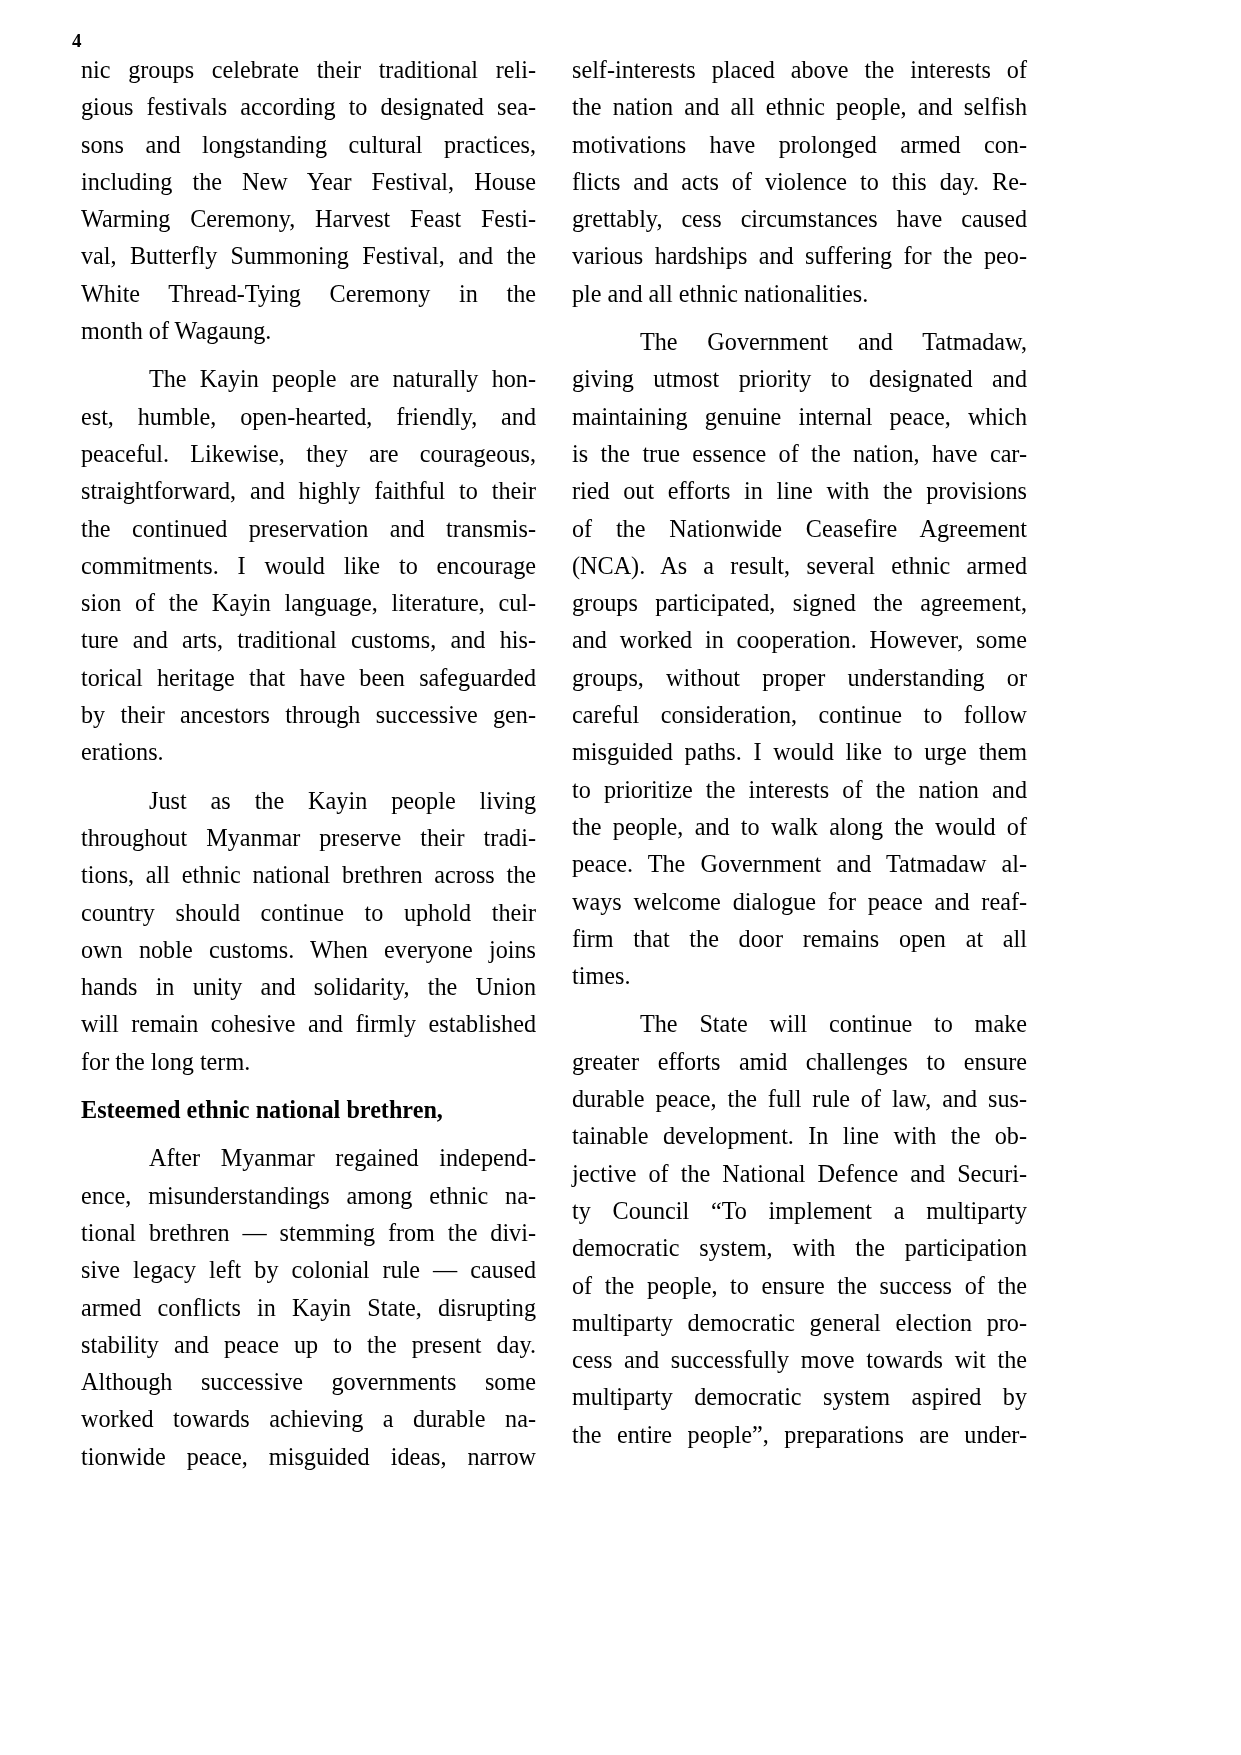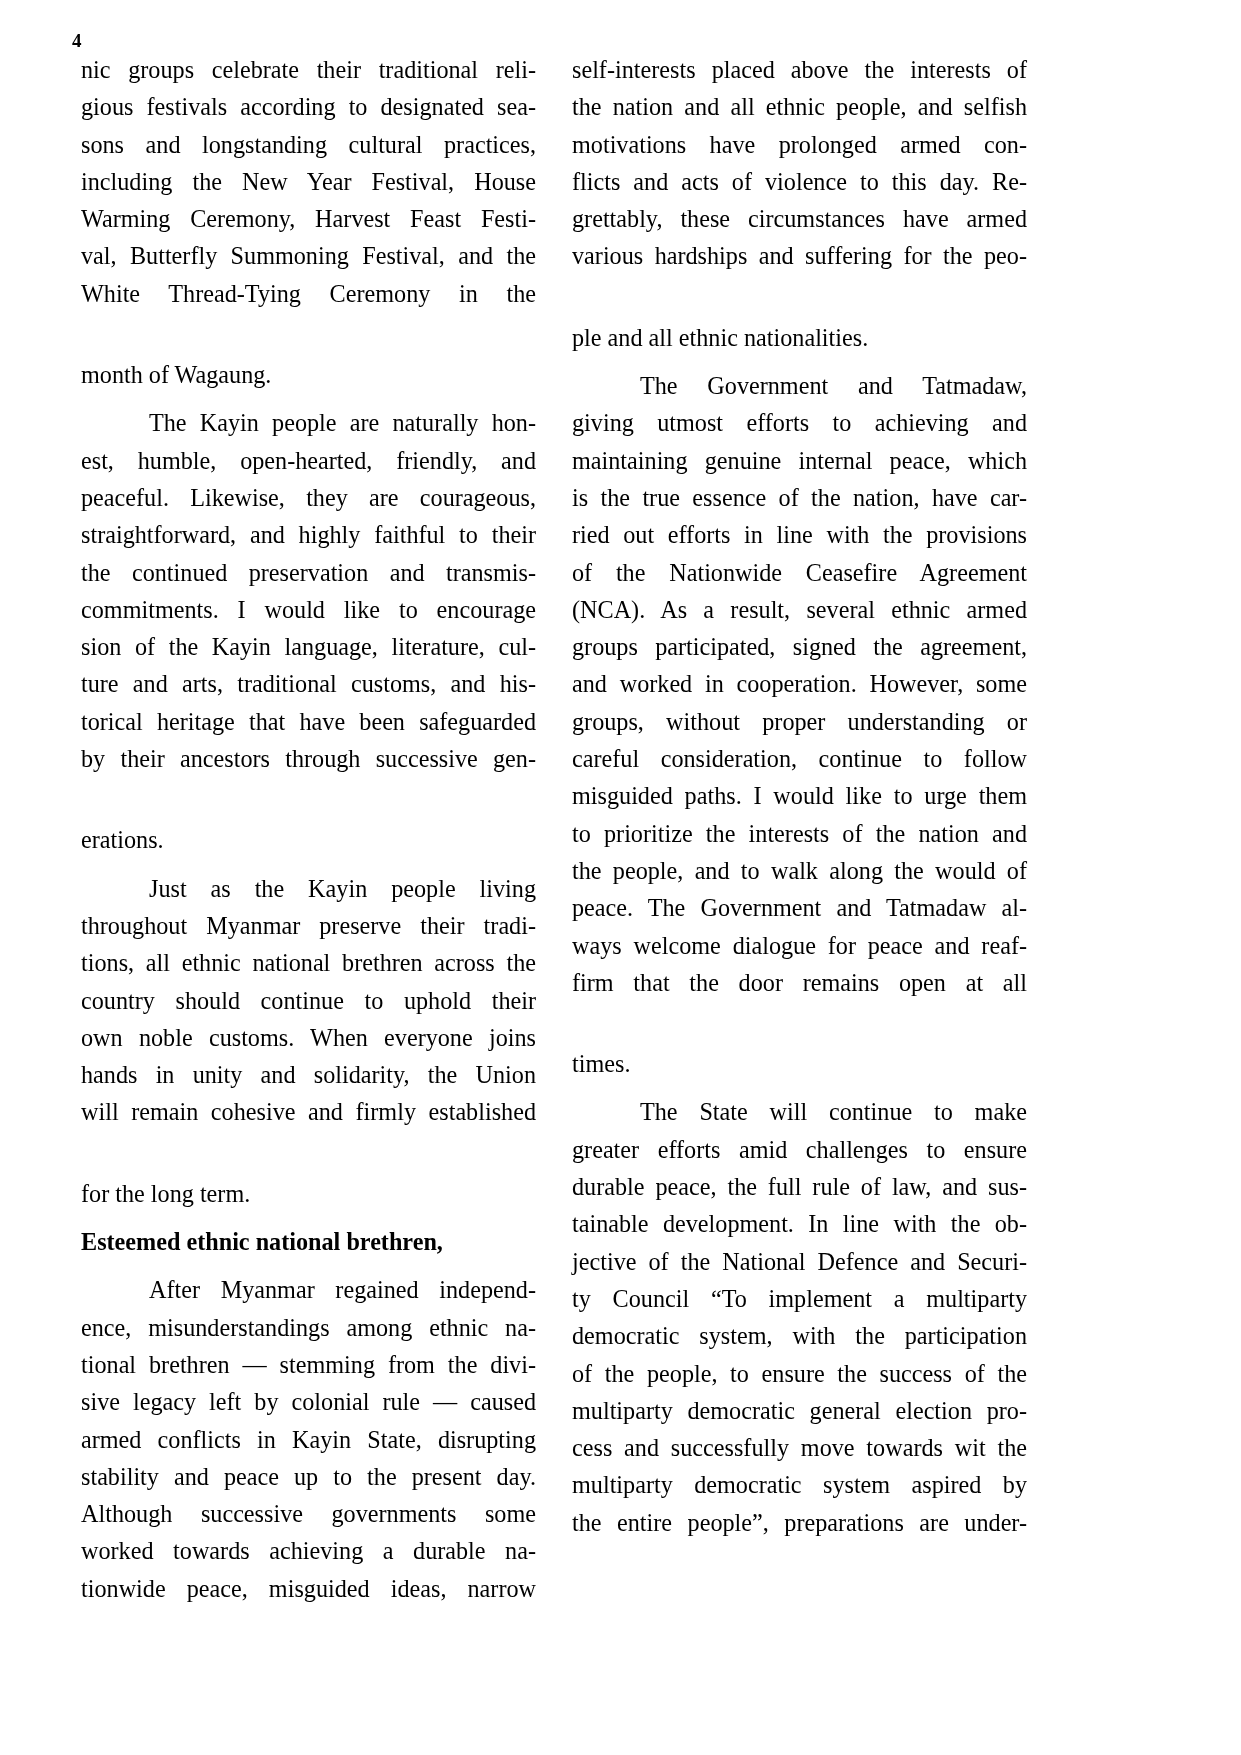--- a/index.html
+++ b/index.html
@@ -5,21 +5,21 @@
   html, body { margin: 0; padding: 0; background: #ffffff; }
   body { width: 1241px; height: 1755px; position: relative; overflow: hidden;
          font-family: "Liberation Serif", "DejaVu Serif", serif; color: #000; }
   .page-num { position: absolute; left: 72px; top: 30px; font-size: 19px; font-weight: bold; }
   .col { position: absolute; top: 51px; width: 455px; }
   .col.left { left: 81px; }
   .col.right { left: 572px; }
   .para { margin: 0 0 11px 0; }
   .line { display: block; height: 37.3px; line-height: 37.3px; font-size: 24.2px;
           text-align: justify; text-align-last: justify; white-space: nowrap; overflow: visible; }
-  .line.last { text-align-last: left; margin-top: 44px; }
+  .line.last { text-align-last: left; }
   .line.indent { padding-left: 68px; }
   .line.heading { font-weight: bold; text-align-last: left; }
   .para.gap-heading { margin-bottom: 11px; }
 </style>
 </head>
 <body>
 
 <div class="page-num">4</div>
 
 <div class="col left">
@@ -71,27 +71,27 @@
     <span class="line">tionwide peace, misguided ideas, narrow</span>
   </div>
 </div>
 
 <div class="col right">
   <div class="para">
     <span class="line">self-interests placed above the interests of</span>
     <span class="line">the nation and all ethnic people, and selfish</span>
     <span class="line">motivations have prolonged armed con-</span>
     <span class="line">flicts and acts of violence to this day. Re-</span>
-    <span class="line">grettably, these circumstances have armed</span>
+    <span class="line">grettably, cess circumstances have caused</span>
     <span class="line">various hardships and suffering for the peo-</span>
     <span class="line last">ple and all ethnic nationalities.</span>
   </div>
   <div class="para">
     <span class="line indent">The Government and Tatmadaw,</span>
-    <span class="line">giving utmost efforts to achieving and</span>
+    <span class="line">giving utmost priority to designated and</span>
     <span class="line">maintaining genuine internal peace, which</span>
     <span class="line">is the true essence of the nation, have car-</span>
     <span class="line">ried out efforts in line with the provisions</span>
     <span class="line">of the Nationwide Ceasefire Agreement</span>
     <span class="line">(NCA). As a result, several ethnic armed</span>
     <span class="line">groups participated, signed the agreement,</span>
     <span class="line">and worked in cooperation. However, some</span>
     <span class="line">groups, without proper understanding or</span>
     <span class="line">careful consideration, continue to follow</span>
     <span class="line">misguided paths. I would like to urge them</span>

